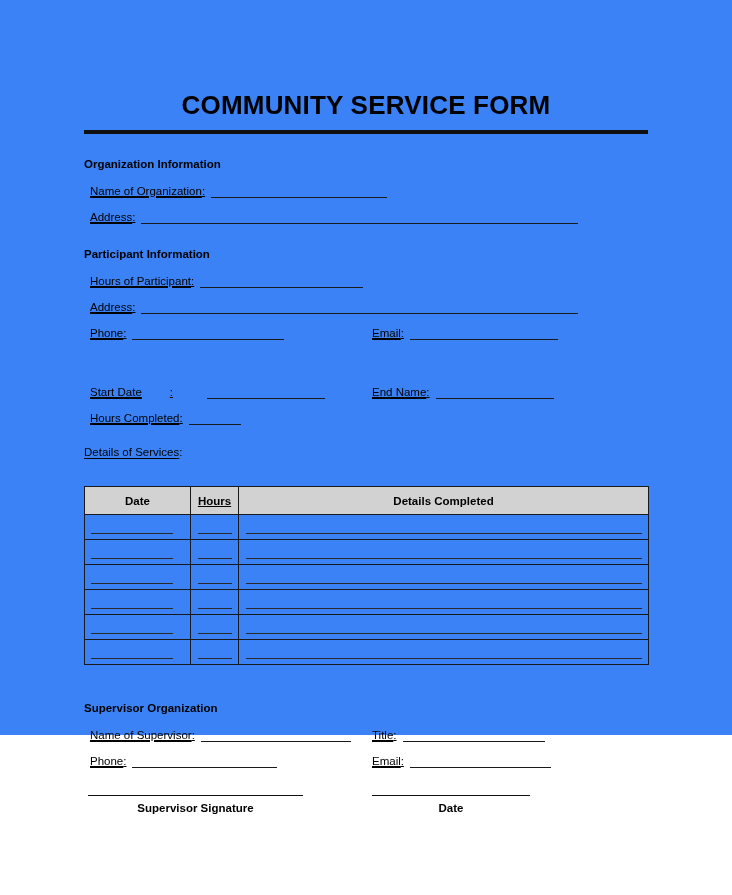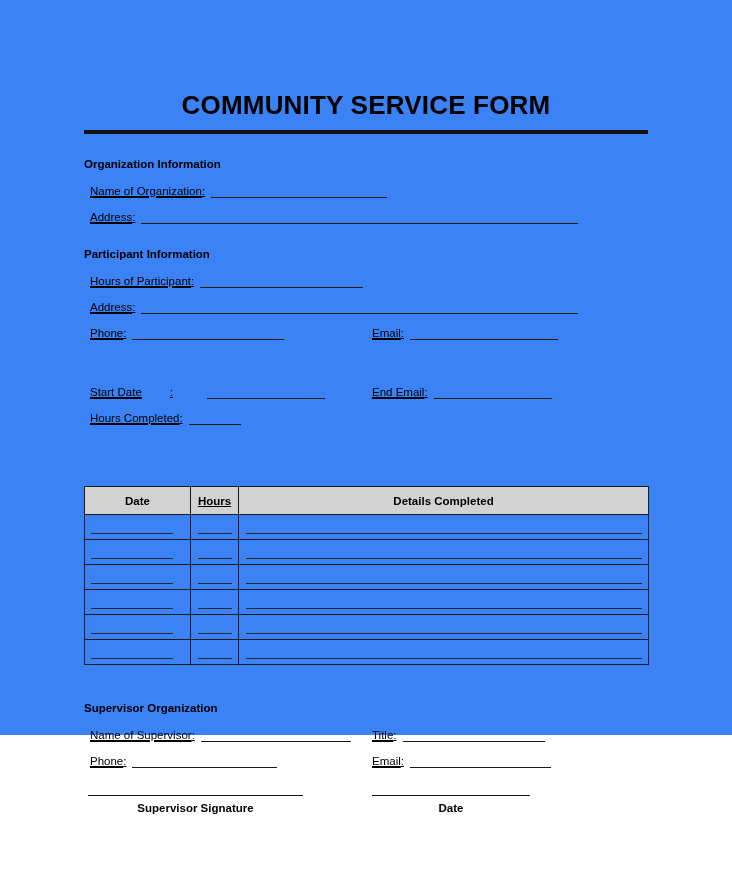--- a/index.html
+++ b/index.html
@@ -236,34 +236,39 @@
 
   <div class="section" style="top:372px;">
 
     <div class="field-row" style="margin-top:13px;">
       <div class="field" style="left:6px;gap:28px;">
         <span class="field-label">Start Date</span>
           <span class="field-colon">:</span>
         <span class="fill-line" style="width:118px;"></span>
       </div>
       <div class="field" style="left:288px;">
-        <span class="field-label">End Email</span>
+        <span class="field-label">End Name</span>
           <span class="field-colon">:</span>
         <span class="fill-line" style="width:118px;"></span>
       </div>
     </div>
 
     <div class="field-row">
       <div class="field" style="left:6px;">
         <span class="field-label">Hours Completed</span>
           <span class="field-colon">:</span>
         <span class="fill-line" style="width:52px;"></span>
       </div>
     </div>
 
+    <div class="field-row" style="height:18px;">
+      <div class="plain-underlined" style="position:absolute;left:0px;top:8px;">
+        <span class="u">Details of Services</span><span>:</span>
+      </div>
+    </div>
   </div>
 
   <table class="services-table">
     <thead>
       <tr>
         <th class="col-date">Date</th>
         <th class="col-hours">Hours</th>
         <th class="col-svc">Details Completed</th>
       </tr>
     </thead>

